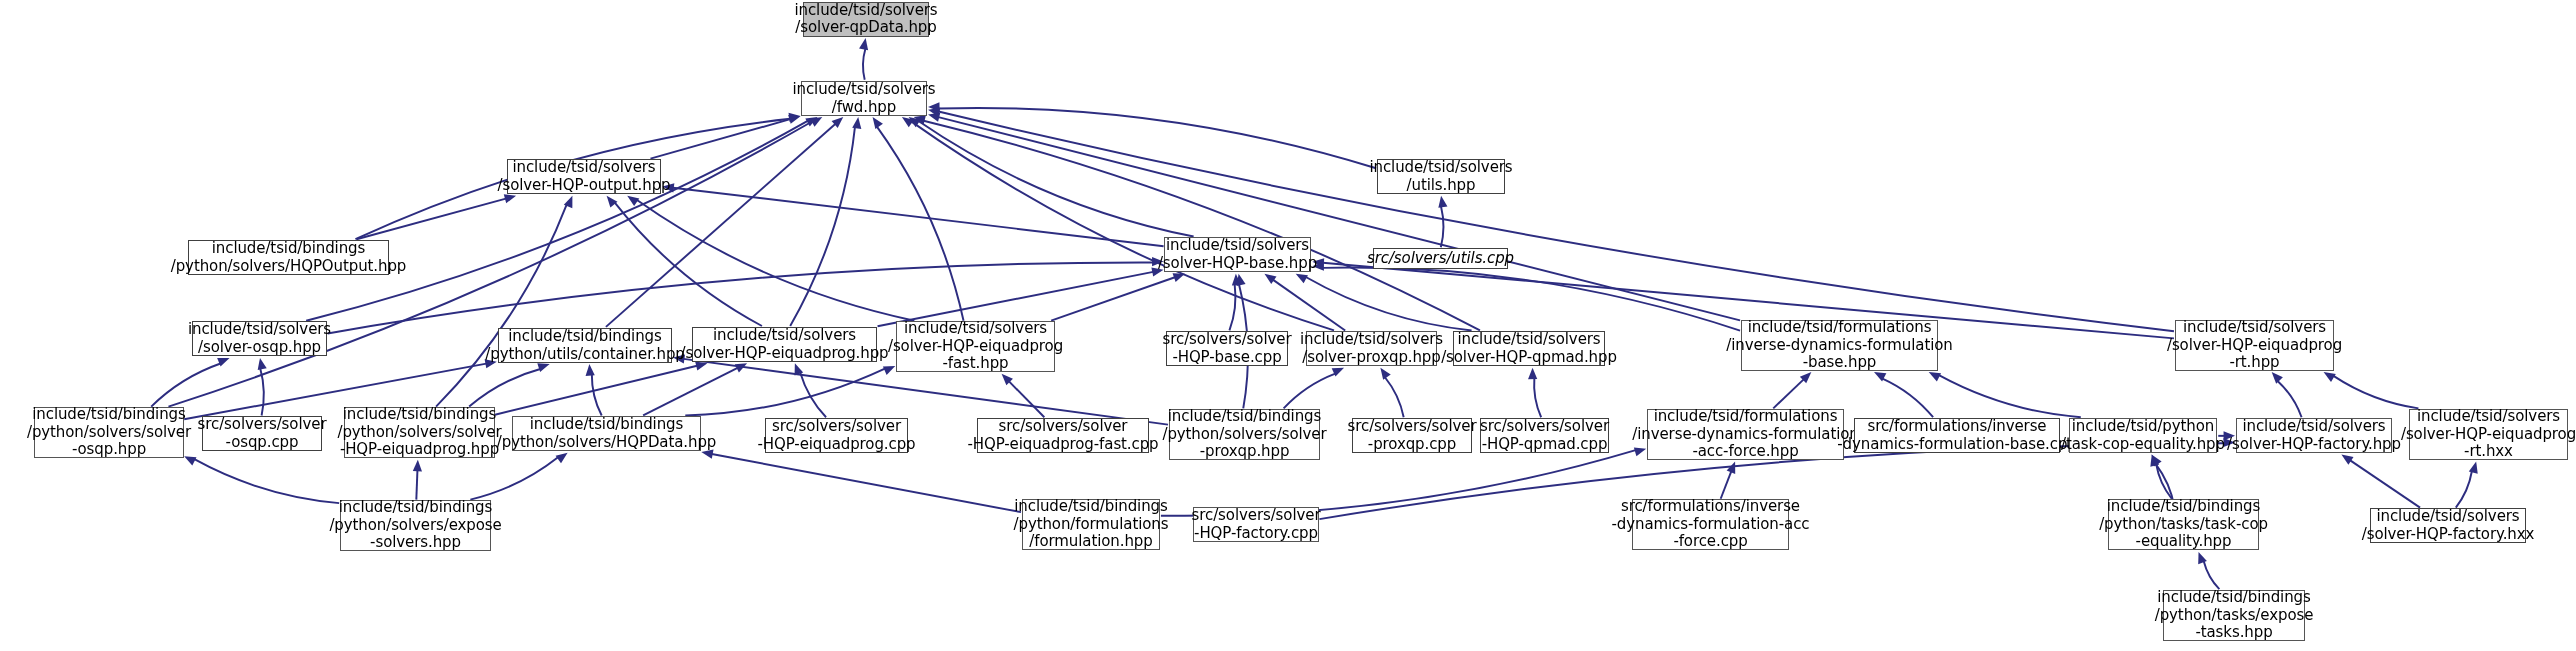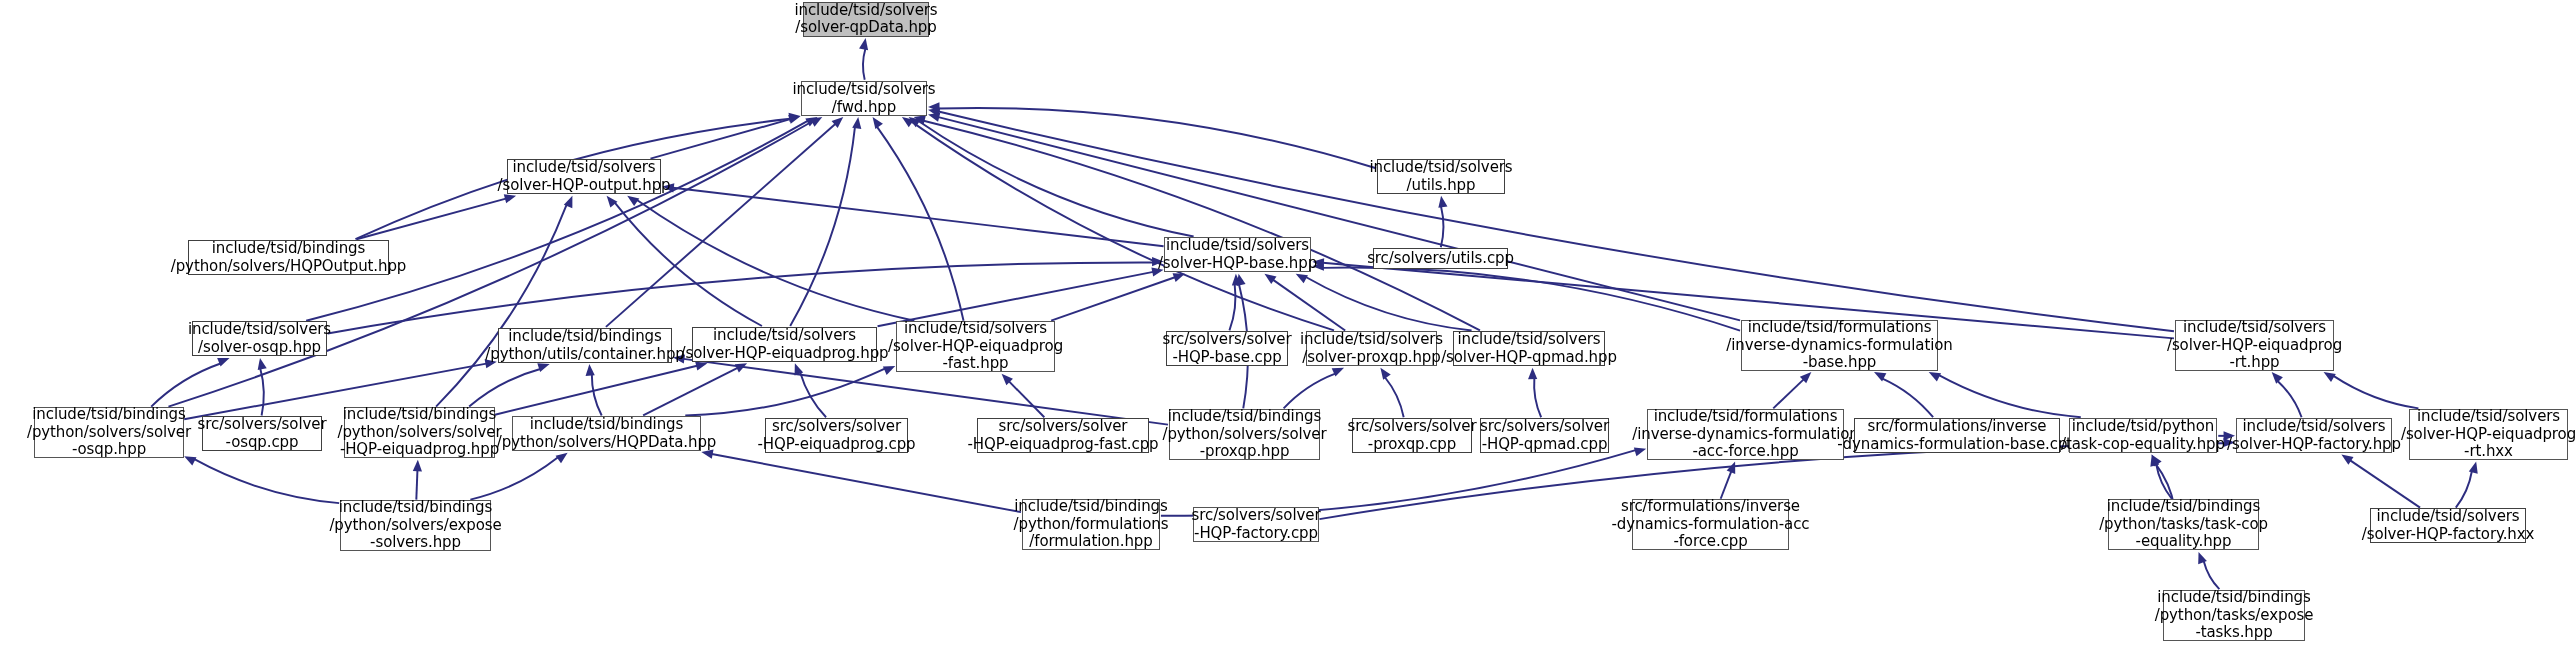--- a/index.html
+++ b/index.html
@@ -193,21 +193,21 @@
       <div class="node-box root" style="left: 803px; top: 1.8px; width: 126px; height: 35px;"><span class="node-label">include/tsid/solvers
 /solver-qpData.hpp</span></div>
       <div class="node-box emph" style="left: 801px; top: 81px; width: 126px; height: 35px;"><span class="node-label">include/tsid/solvers
 /fwd.hpp</span></div>
       <div class="node-box" style="left: 507px; top: 159px; width: 154px; height: 35px;"><span class="node-label">include/tsid/solvers
 /solver-HQP-output.hpp</span></div>
       <div class="node-box" style="left: 1377px; top: 159px; width: 128px; height: 35px;"><span class="node-label">include/tsid/solvers
 /utils.hpp</span></div>
       <div class="node-box" style="left: 188px; top: 240px; width: 201px; height: 35px;"><span class="node-label">include/tsid/bindings
 /python/solvers/HQPOutput.hpp</span></div>
-      <div class="node-box" style="left: 1373px; top: 248px; width: 135px; height: 21px;"><span class="node-label">src/solvers/utils.cpp</span></div>
+      <div class="node-box" style="left: 1373px; top: 248px; width: 135px; height: 21px; font-style: italic;"><span class="node-label">src/solvers/utils.cpp</span></div>
       <div class="node-box emph" style="left: 1164px; top: 237px; width: 147px; height: 35px;"><span class="node-label">include/tsid/solvers
 /solver-HQP-base.hpp</span></div>
       <div class="node-box" style="left: 192px; top: 321px; width: 135px; height: 35px;"><span class="node-label">include/tsid/solvers
 /solver-osqp.hpp</span></div>
       <div class="node-box" style="left: 498px; top: 328px; width: 174px; height: 35px;"><span class="node-label">include/tsid/bindings
 /python/utils/container.hpp</span></div>
       <div class="node-box" style="left: 692px; top: 327px; width: 185px; height: 35px;"><span class="node-label">include/tsid/solvers
 /solver-HQP-eiquadprog.hpp</span></div>
       <div class="node-box emph" style="left: 896px; top: 321px; width: 159px; height: 51px;"><span class="node-label">include/tsid/solvers
 /solver-HQP-eiquadprog

